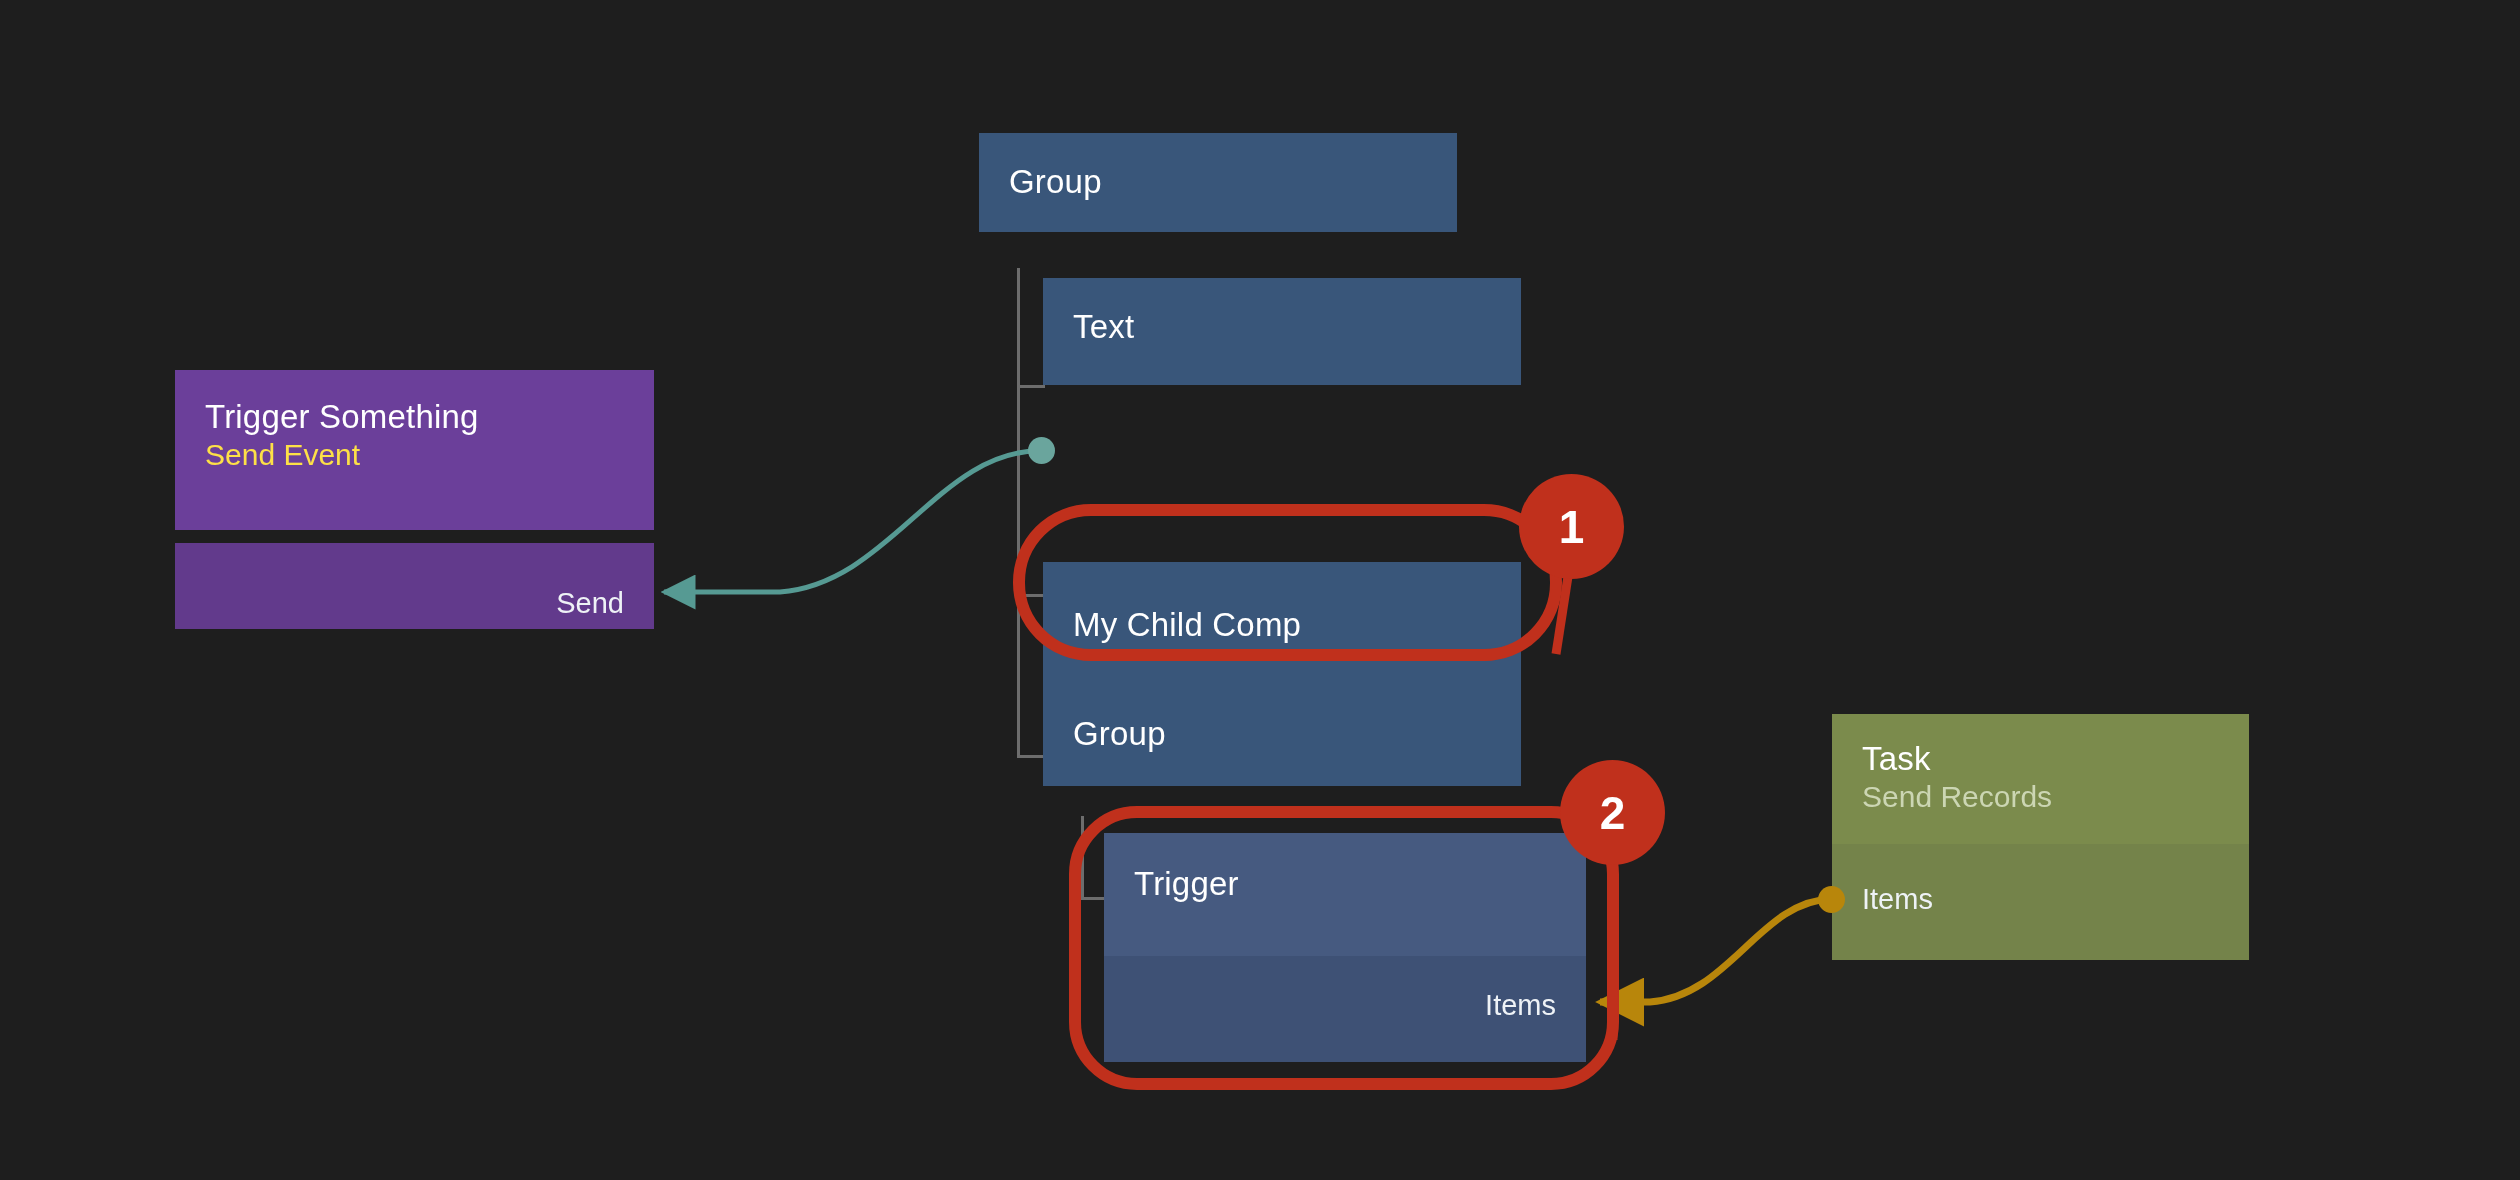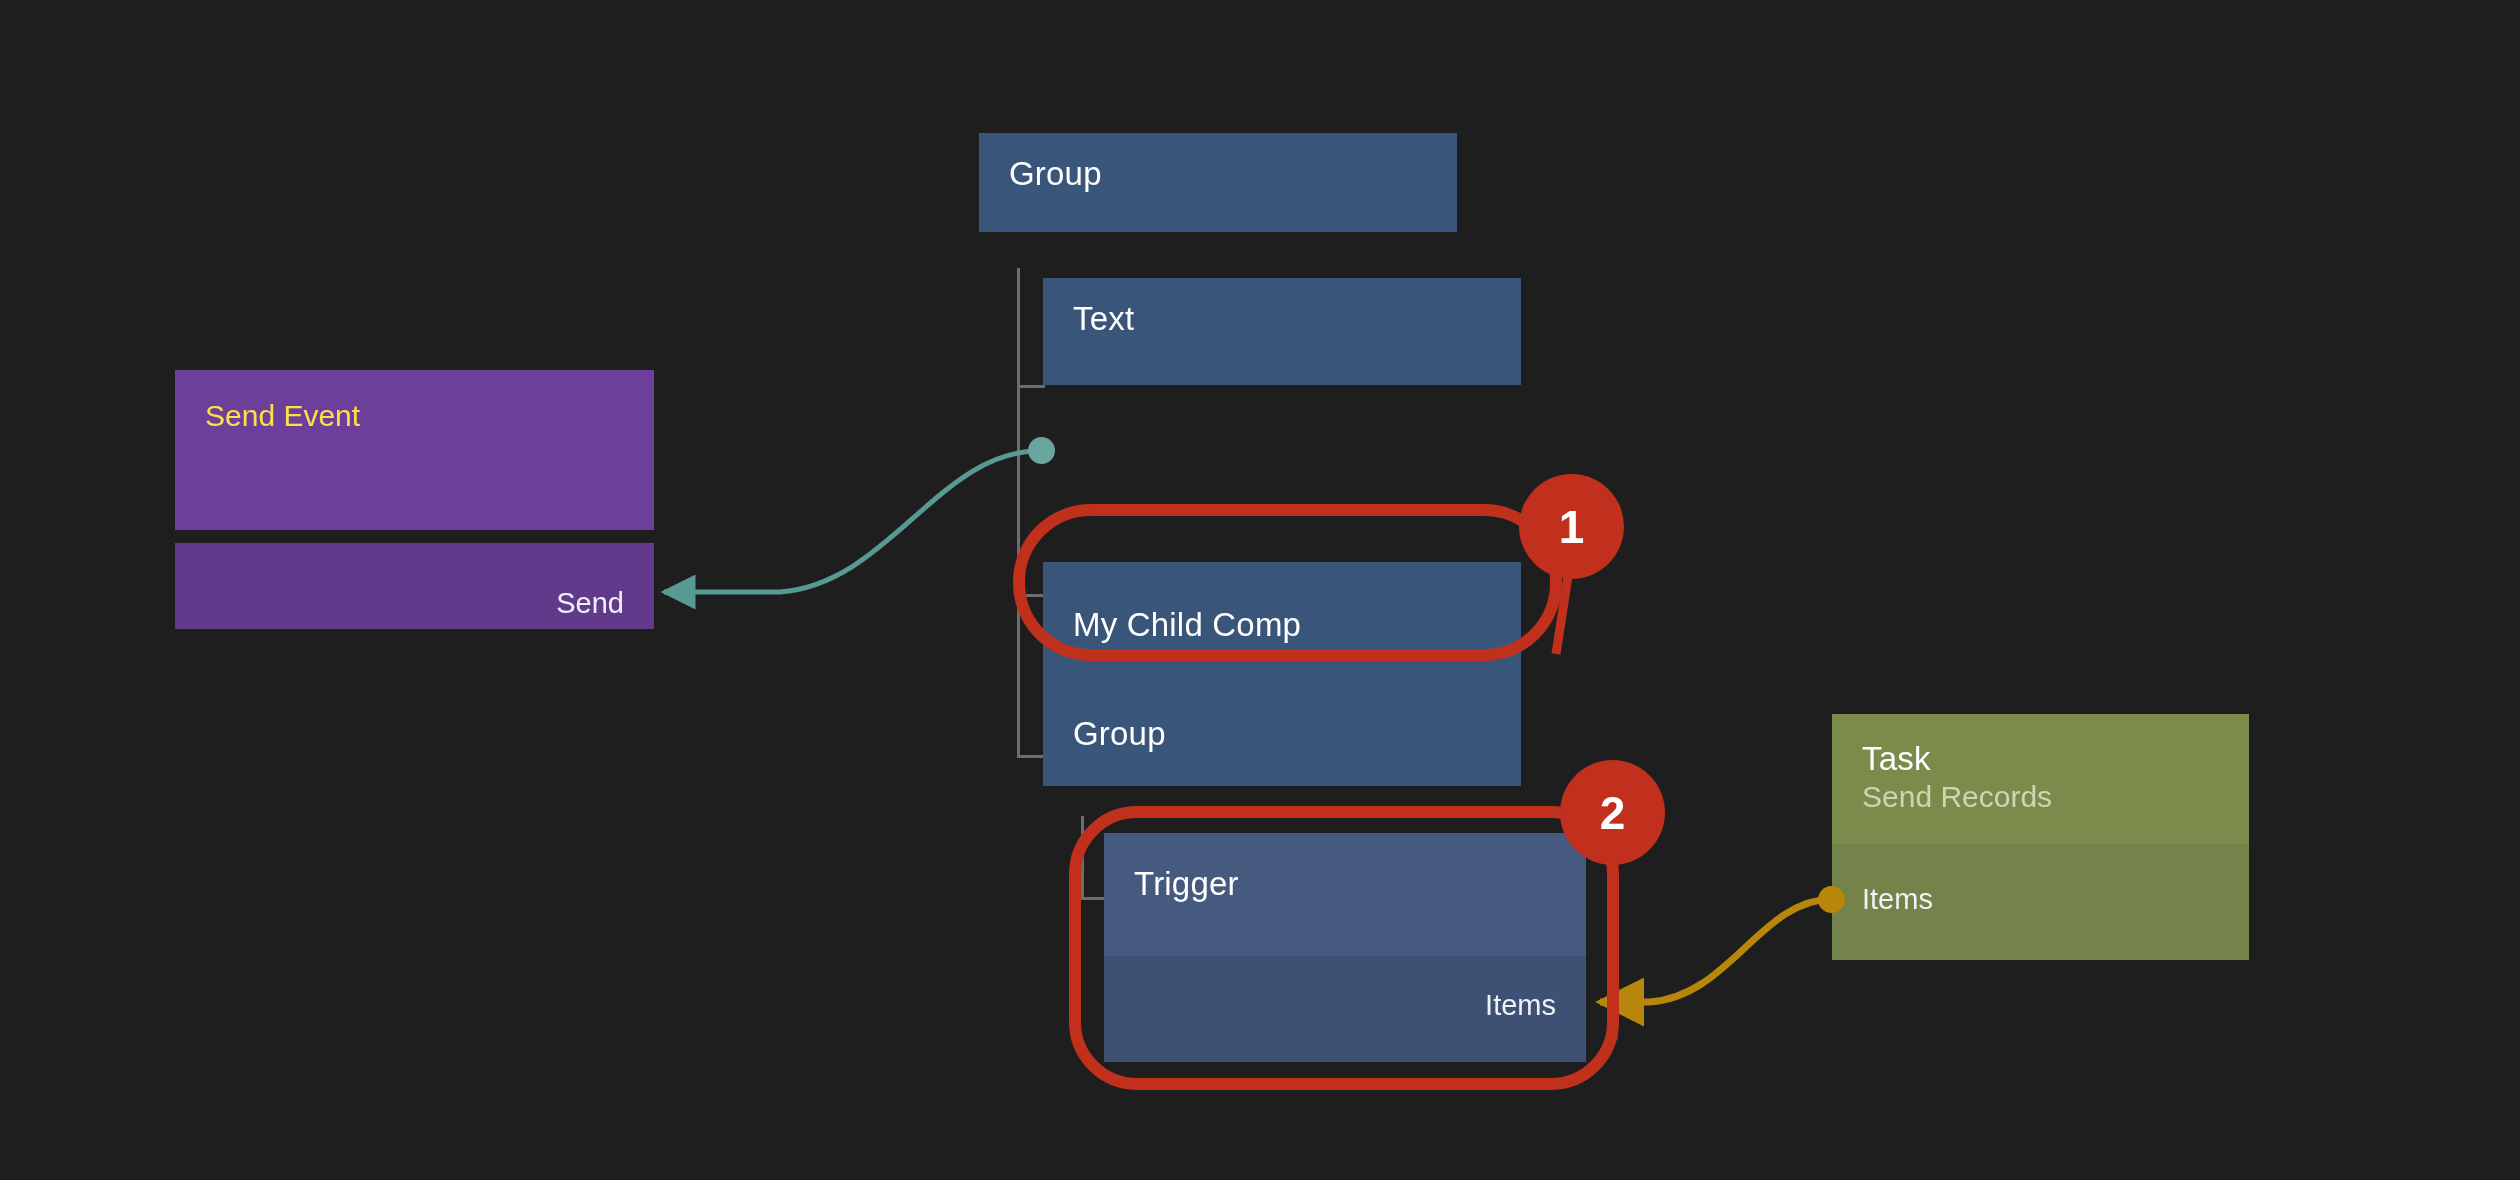--- a/index.html
+++ b/index.html
@@ -19,21 +19,21 @@
   }
   .node {
     position: absolute;
     box-sizing: border-box;
     color: #f2f2f2;
   }
   .node-header {
     box-sizing: border-box;
     width: 100%;
     height: 100%;
-    padding: 22px 30px 0 30px;
+    padding: 30px 30px 0 30px;
   }
   .node-body {
     box-sizing: border-box;
     width: 100%;
     height: 100%;
     position: relative;
   }
   .node-title {
     font-size: 33px;
     line-height: 1.18;
@@ -170,20 +170,21 @@
   <div class="node comp-alt" style="left:1104px; top:956px; width:482px; height:106px;">
     <div class="node-body">
       <div class="port-row port-right" style="top:33px;">
         <span>Items</span>
       </div>
     </div>
   </div>
 
   <div class="node trigger" style="left:175px; top:370px; width:479px; height:160px;">
     <div class="node-header" style="padding-top:28px;">
+      <div class="node-title">Trigger Something</div>
       <div class="node-subtitle">Send Event</div>
     </div>
   </div>
   <div class="node trigger" style="left:175px; top:530px; width:479px; height:86px;margin-top:13px;">
     <div class="node-body">
       <div class="port-row port-right" style="top:44px;">
         <span>Send</span>
       </div>
     </div>
   </div>

